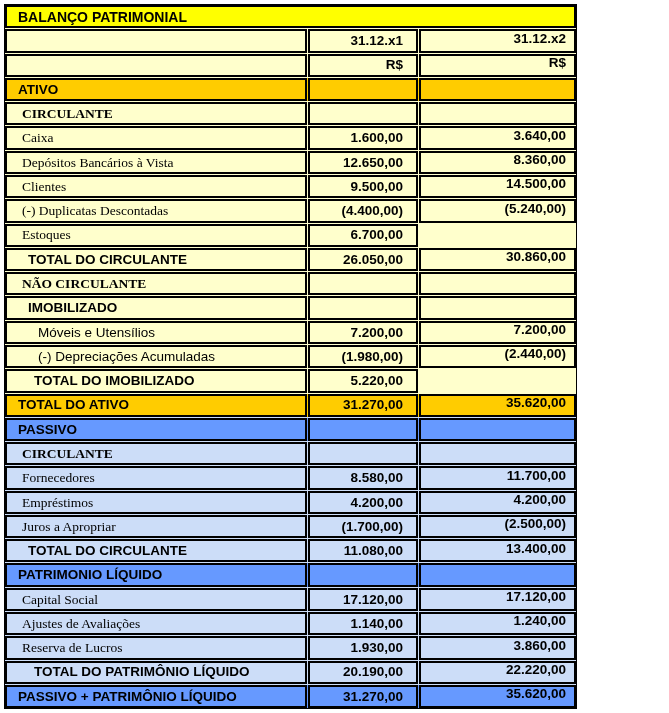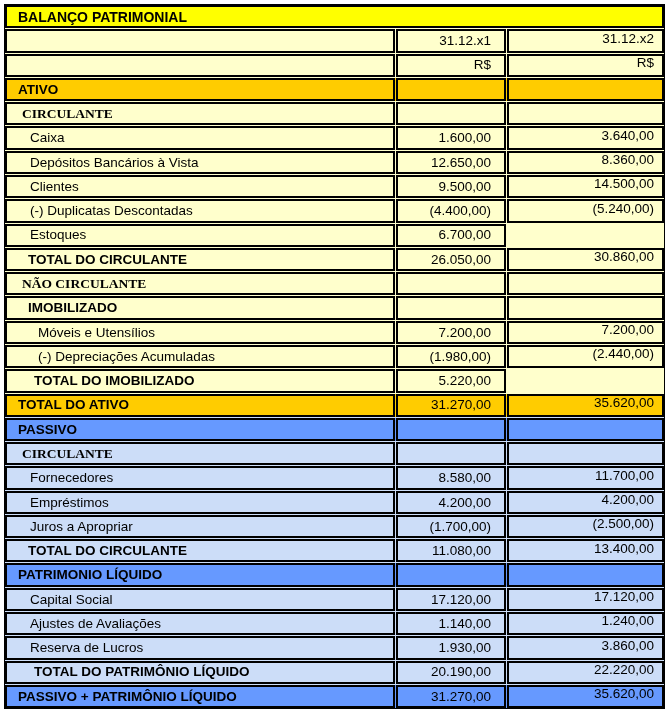--- a/index.html
+++ b/index.html
@@ -3,46 +3,46 @@
 <meta charset="utf-8">
 <style>
   html,body { margin:0; padding:0; background:#ffffff; }
   .sheet {
     width:669px; height:713px; box-sizing:border-box;
     background:#ffffff; padding:4px;
     font-family:"Liberation Sans", sans-serif;
     color:#000;
   }
   .tbl {
-    width:661px; height:705px; box-sizing:border-box;
+    width:573px; height:705px; box-sizing:border-box;
     border:1px solid var(--border);
     display:flex; flex-direction:column; gap:1px;
     background:linear-gradient(to bottom, var(--cream) 0px, var(--cream) 412px, var(--lightblue) 412px, var(--lightblue) 100%);
   }
   .row {
     flex:1; min-height:0;
     display:grid; grid-template-columns:1fr 110px 157px; column-gap:1px;
   }
   .row.merged-row { grid-template-columns:1fr; }
   .cell {
     border:2px solid var(--border); box-sizing:border-box;
     display:flex; align-items:center;
     white-space:nowrap; overflow:hidden;
     font-size:13.5px; line-height:1;
   }
   .row-title .cell { font-size:14px; }
   .label { justify-content:flex-start; }
-  .val   { justify-content:flex-end; font-weight:normal; }
+  .val   { justify-content:flex-end; font-weight:bold; }
   .v1 { padding-right:13px; }
   .v2 { padding-right:8px; padding-bottom:5px; } 
   .b  { font-weight:bold; }
   .ind0 { padding-left:11px; }
   .ind1 { padding-left:15px;font-family:Liberation Serif, serif; }
   .ind2 { padding-left:21px; }
-  .ind3 { padding-left:23px; }
+  .ind3 { padding-left:15px;font-family:Liberation Serif, serif; }
   .ind4 { padding-left:27px; }
   .ind5 { padding-left:31px; }
   .bg-yellow    { background:var(--yellow); }    .bg-yellow .cell    { background:var(--yellow); }
   .bg-cream     { background:var(--cream); }     .bg-cream .cell     { background:var(--cream); }
   .bg-gold      { background:var(--gold);text-align:center; }      .bg-gold .cell      { background:var(--gold); }
   .bg-blue      { background:var(--blue); }      .bg-blue .cell      { background:var(--blue); }
   .bg-lightblue { background:var(--lightblue); } .bg-lightblue .cell { background:var(--lightblue); }
 </style>
 </head>
 <body>

